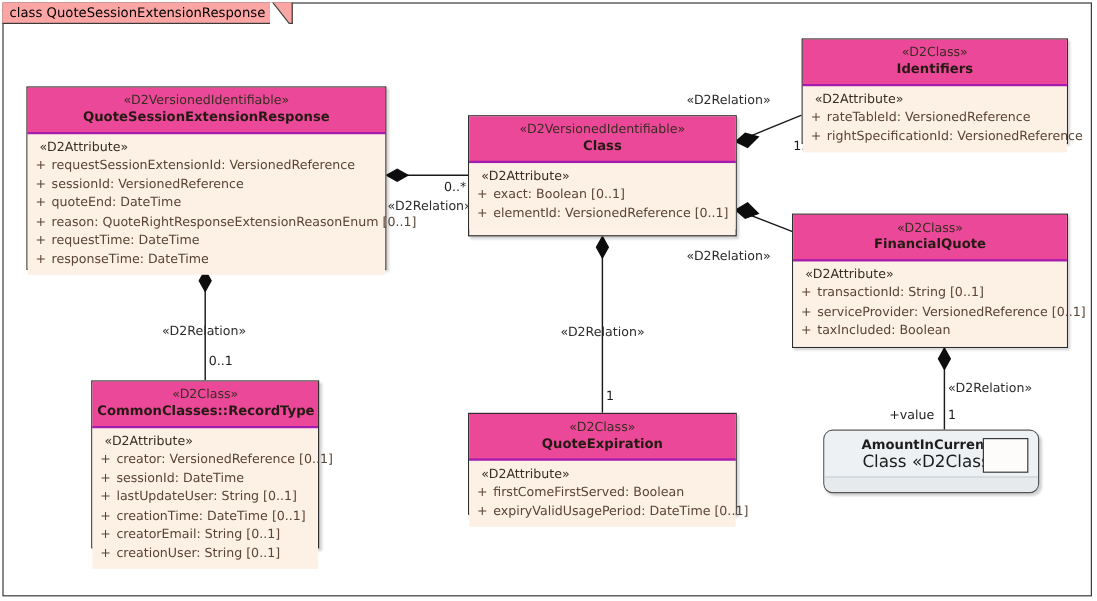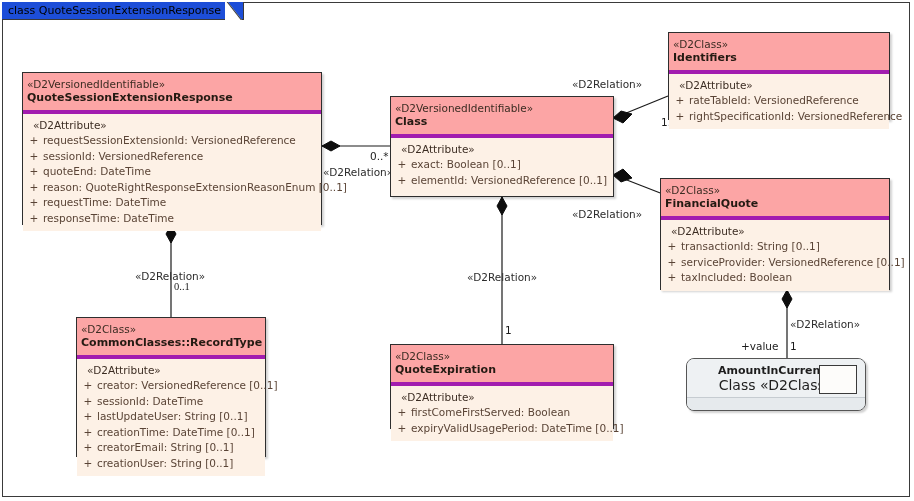--- a/index.html
+++ b/index.html
@@ -29,21 +29,21 @@
   }
   .frame-tab {
     position: absolute;
     left: 2px;
     top: 2px;
     height: 18px;
     padding: 0 22px 0 6px;
     border: 1px solid #3a3a3a;
     border-top: none;
     border-left: none;
-    background: #1d4ed8;
+    background: #fca5a5;
     font-size: 11px;
     line-height: 18px;
     color: #000000;
     white-space: nowrap;
     box-sizing: border-box;
   }
   .frame-tab .corner {
     position: absolute;
     right: 0;
     top: 0;
@@ -68,23 +68,23 @@
   .uml-class {
     position: absolute;
     box-sizing: border-box;
     border: 1px solid #2e2e2e;
     background: #fdf2e8;
     box-shadow: 2px 2px 2px rgba(0,0,0,0.18);
     font-size: 11px;
     color: #3b2c22;
   }
   .uml-head {
-    background: #fca5a5;
-    border-bottom: 4px solid #a21caf;
-    text-align: left;
+    background: #ec4899;
+    border-bottom: 2px solid #a21caf;
+    text-align: center;
     padding: 4px 4px 5px 4px;
     box-sizing: border-box;
   }
   .stereo {
     display: block;
     font-size: 10.5px;
     color: #3b2c22;
     line-height: 14px;
     white-space: nowrap;
   }
@@ -237,21 +237,21 @@
   <div class="edge-label" style="left:323px; top:166px;">«D2Relation»</div>
   <div class="mult-label" style="left:370px; top:150px;">0..*</div>
 
   <div class="edge-label" style="left:572px; top:78px;">«D2Relation»</div>
   <div class="mult-label" style="left:661px; top:116px;">1..*</div>
 
   <div class="edge-label" style="left:572px; top:208px;">«D2Relation»</div>
   <div class="mult-label" style="left:660px; top:192px;">1</div>
 
   <div class="edge-label" style="left:135px; top:270px;">«D2Relation»</div>
-  <div class="mult-label" style="left:174px; top:281px;font-family:Liberation Serif, serif;">0..1</div>
+  <div class="mult-label" style="left:174px; top:295px;">0..1</div>
 
   <div class="edge-label" style="left:467px; top:271px;">«D2Relation»</div>
   <div class="mult-label" style="left:505px; top:324px;">1</div>
 
   <div class="edge-label" style="left:790px; top:318px;">«D2Relation»</div>
   <div class="mult-label" style="left:741px; top:340px;">+value</div>
   <div class="mult-label" style="left:790px; top:340px;">1</div>
 
   <div class="uml-class" style="left:22px; top:72px; width:300px; height:153px;">
     <div class="uml-head">

